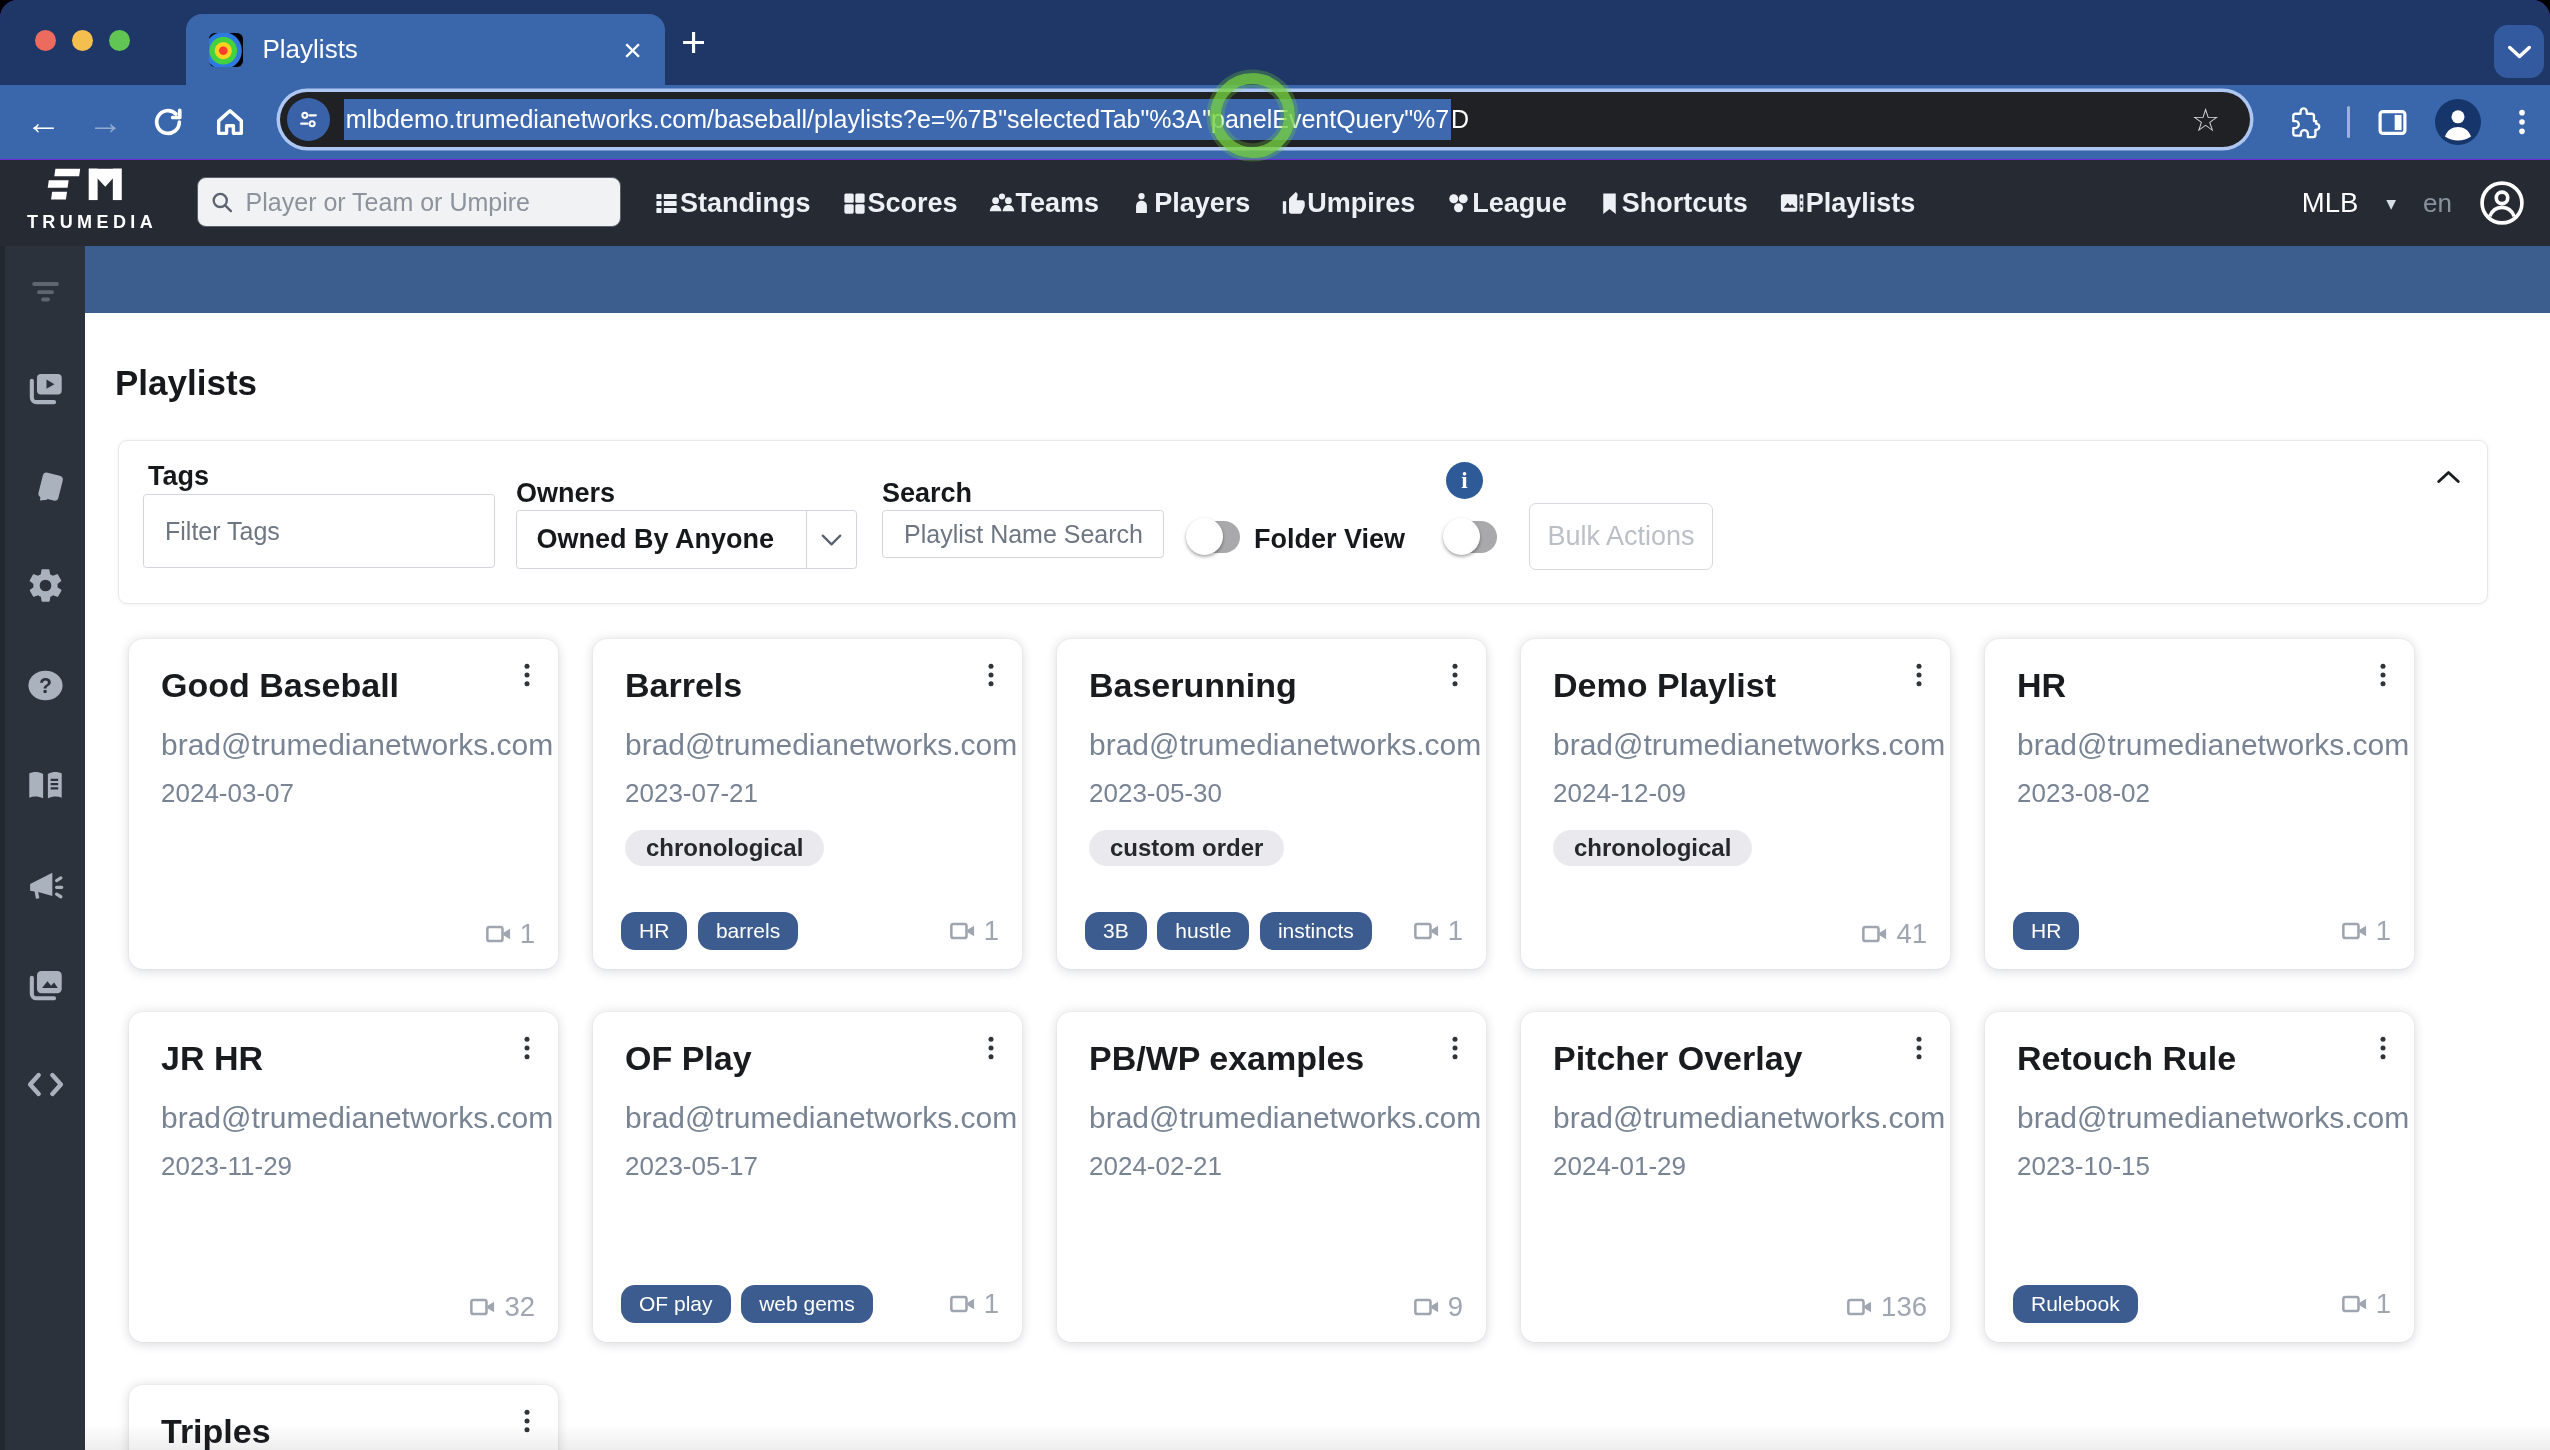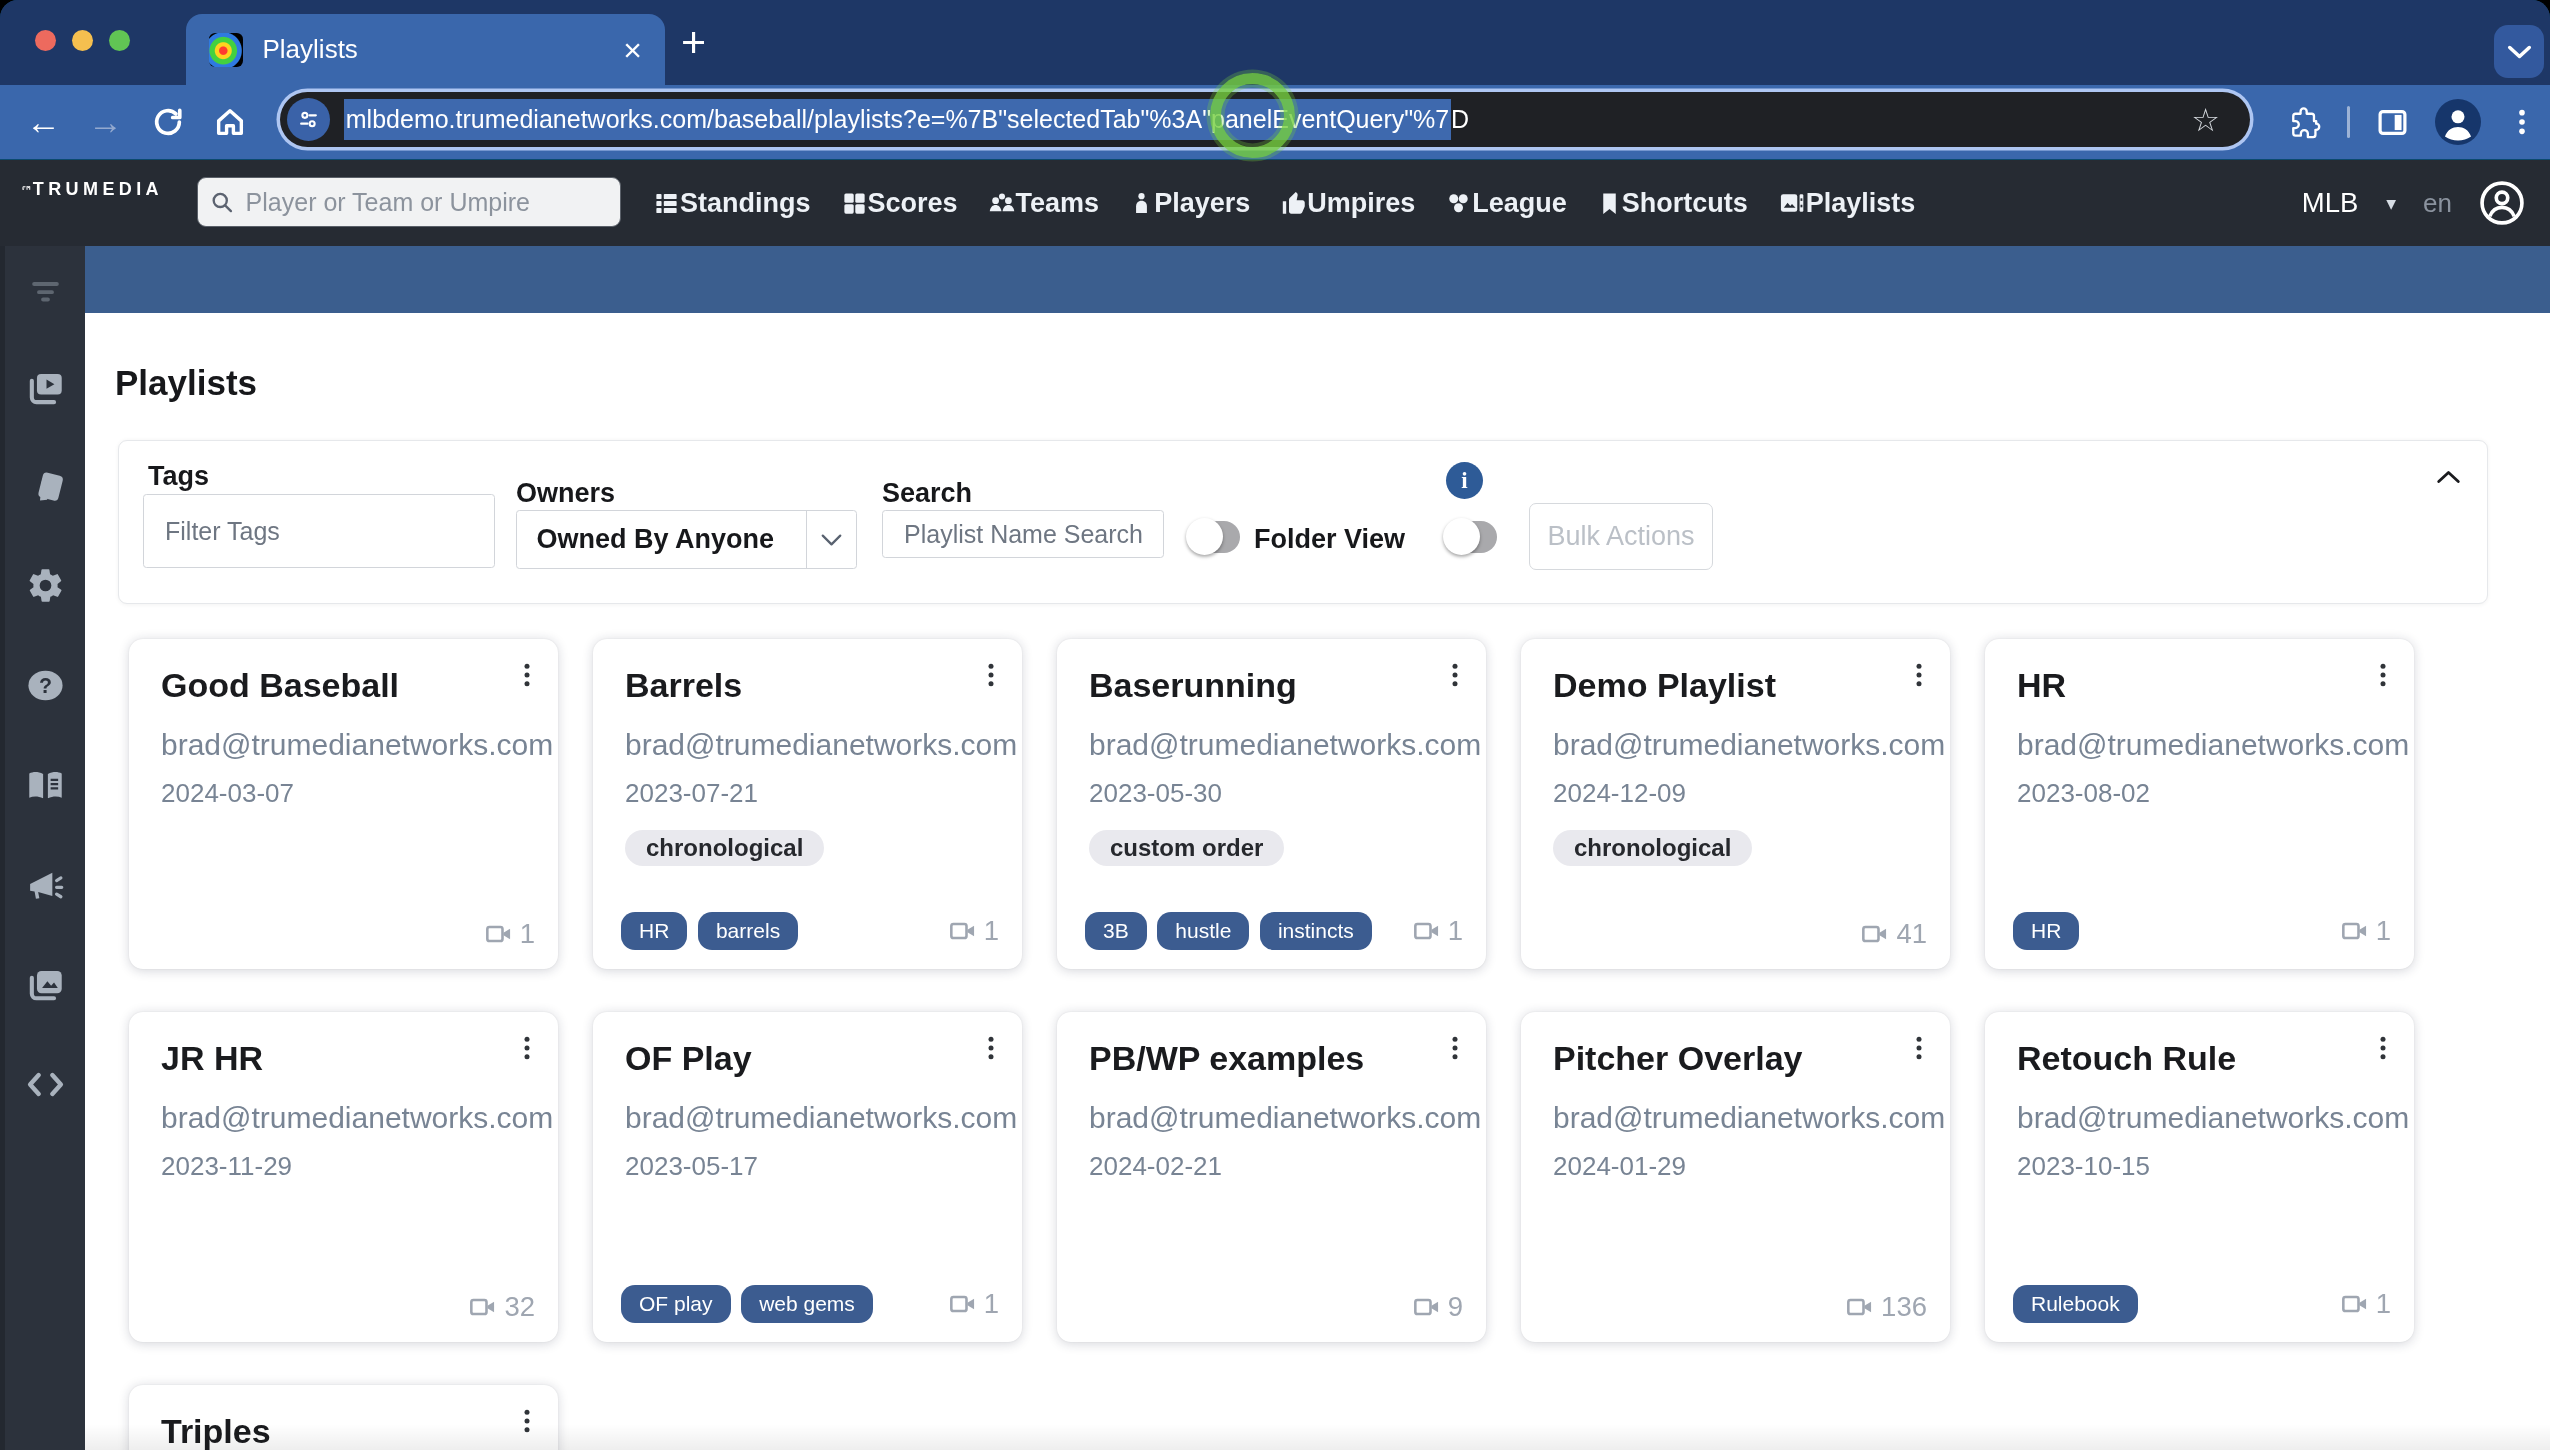--- a/index.html
+++ b/index.html
@@ -1,19 +1,19 @@
 <!DOCTYPE html>
 <html style="font-size:14px"><head>
 <meta charset="utf-8">
 <style>
   * { margin:0; padding:0; box-sizing:border-box; }
   html,body { width:2550px; height:1451px; background:#000; overflow:hidden;
     font-family:"Liberation Sans","DejaVu Sans",sans-serif; }
   .screen { position:relative; width:2550px; height:1451px; border-radius:18px 18px 0 0;
-    overflow:hidden; background:#0c4a6e; }
+    overflow:hidden; background:#6d28d9; }
 
   
   .tabstrip { position:absolute; left:0; top:0; width:100%; height:85px; background:#1E3766; }
   .traffic { position:absolute; left:35px; top:30px; display:flex; gap:16px; }
   .traffic span { width:21px; height:21px; border-radius:50%; display:block; }
   .t-close { background:#ED6A5E; } .t-min { background:#F5BF4F; } .t-max { background:#61C554; }
   .tab { position:absolute; left:186px; top:14px; width:479px; height:71px; background:#3A67AC;
     border-radius:16px 16px 0 0; display:flex; align-items:center; padding:0 23px; }
   .favicon { width:34px; height:34px; border-radius:6.2px; background:#000; margin-right:19.5px; flex:none;
     background-image:
@@ -38,21 +38,21 @@
   .omni-star { position:absolute; right:30px; top:9px; font-size:32px; color:#D6DADF; }
   .tool-right { position:absolute; right:12.4px; top:0; height:74px; display:flex; align-items:center; gap:25px; }
   .vdiv { width:2.7px; height:32px; background:rgba(255,255,255,.5); border-radius:1.8px; }
 
   .green-ring { position:absolute; left:1210px; top:73px; width:85px; height:85px; border-radius:50%;
     border:11.5px solid rgba(118,208,62,.8);
     box-shadow:0 0 0 3.5px rgba(118,208,62,.28), inset 0 0 0 3.5px rgba(118,208,62,.28); z-index:60; }
 
   
   .appnav { position:absolute; left:0; top:160px; width:100%; height:86px; background:#262B33; }
-  .logo { position:absolute; left:21px; top:7px; width:142px; display:flex; flex-direction:row; align-items:center; }
+  .logo { position:absolute; left:21px; top:7px; width:142px; display:flex; flex-direction:column; align-items:center; }
   .logo-text { color:#fff; font-size:18px; font-weight:bold; letter-spacing:4.4px; margin-top:1.8px; }
   .nav-search { position:absolute; left:197px; top:17px; width:424px; height:50px; background:#F1F2F3;
     border:1.8px solid #5A6069; border-radius:9px; display:flex; align-items:center; padding:0 12.4px; }
   .nav-search input { border:none; outline:none; background:transparent; font-size:25px; width:100%;
     margin-left:10.6px; color:#333; font-family:inherit; }
   .nav-search input::placeholder { color:#8C939D; }
   .nav-items { position:absolute; left:653px; top:0; height:86px; display:flex; align-items:center; gap:30px; }
   .nav-item { display:flex; align-items:center; gap:0; color:#EDF1F6; font-size:27px; font-weight:bold; white-space:nowrap; }
   .nav-item svg { color:#EDF1F6; }
   .nav-right { position:absolute; right:25px; top:0; height:86px; display:flex; align-items:center; gap:27px; }

